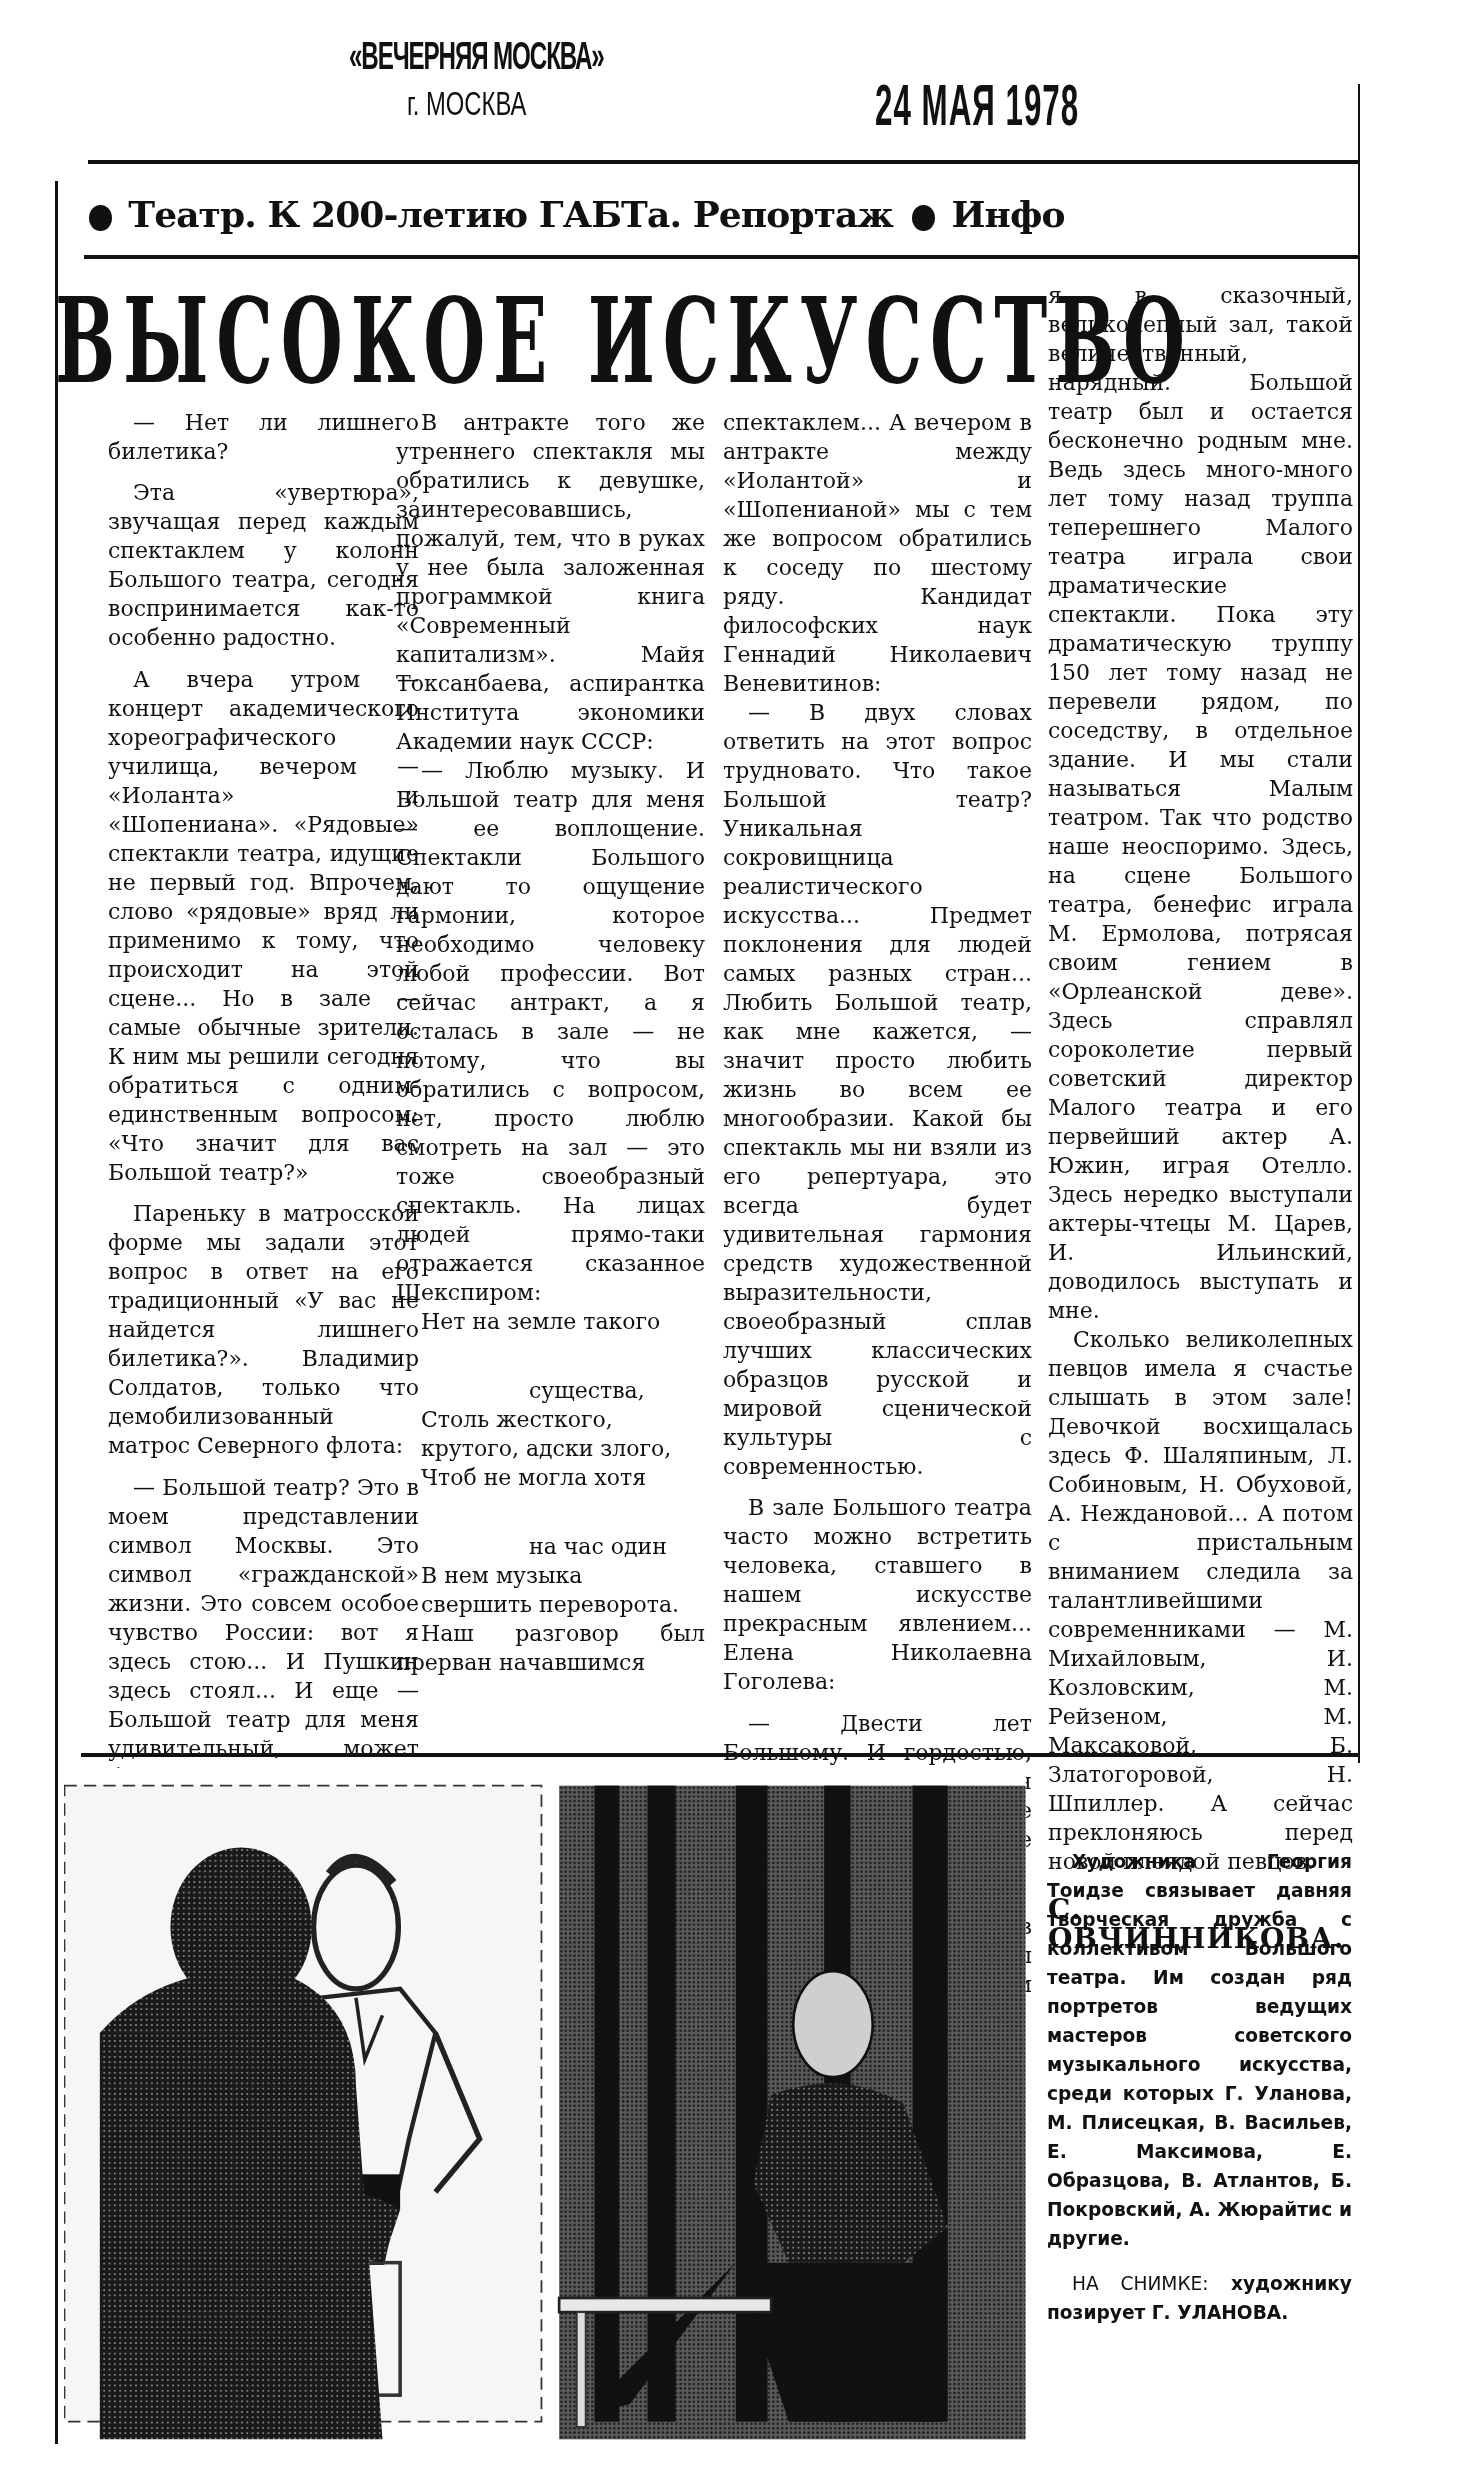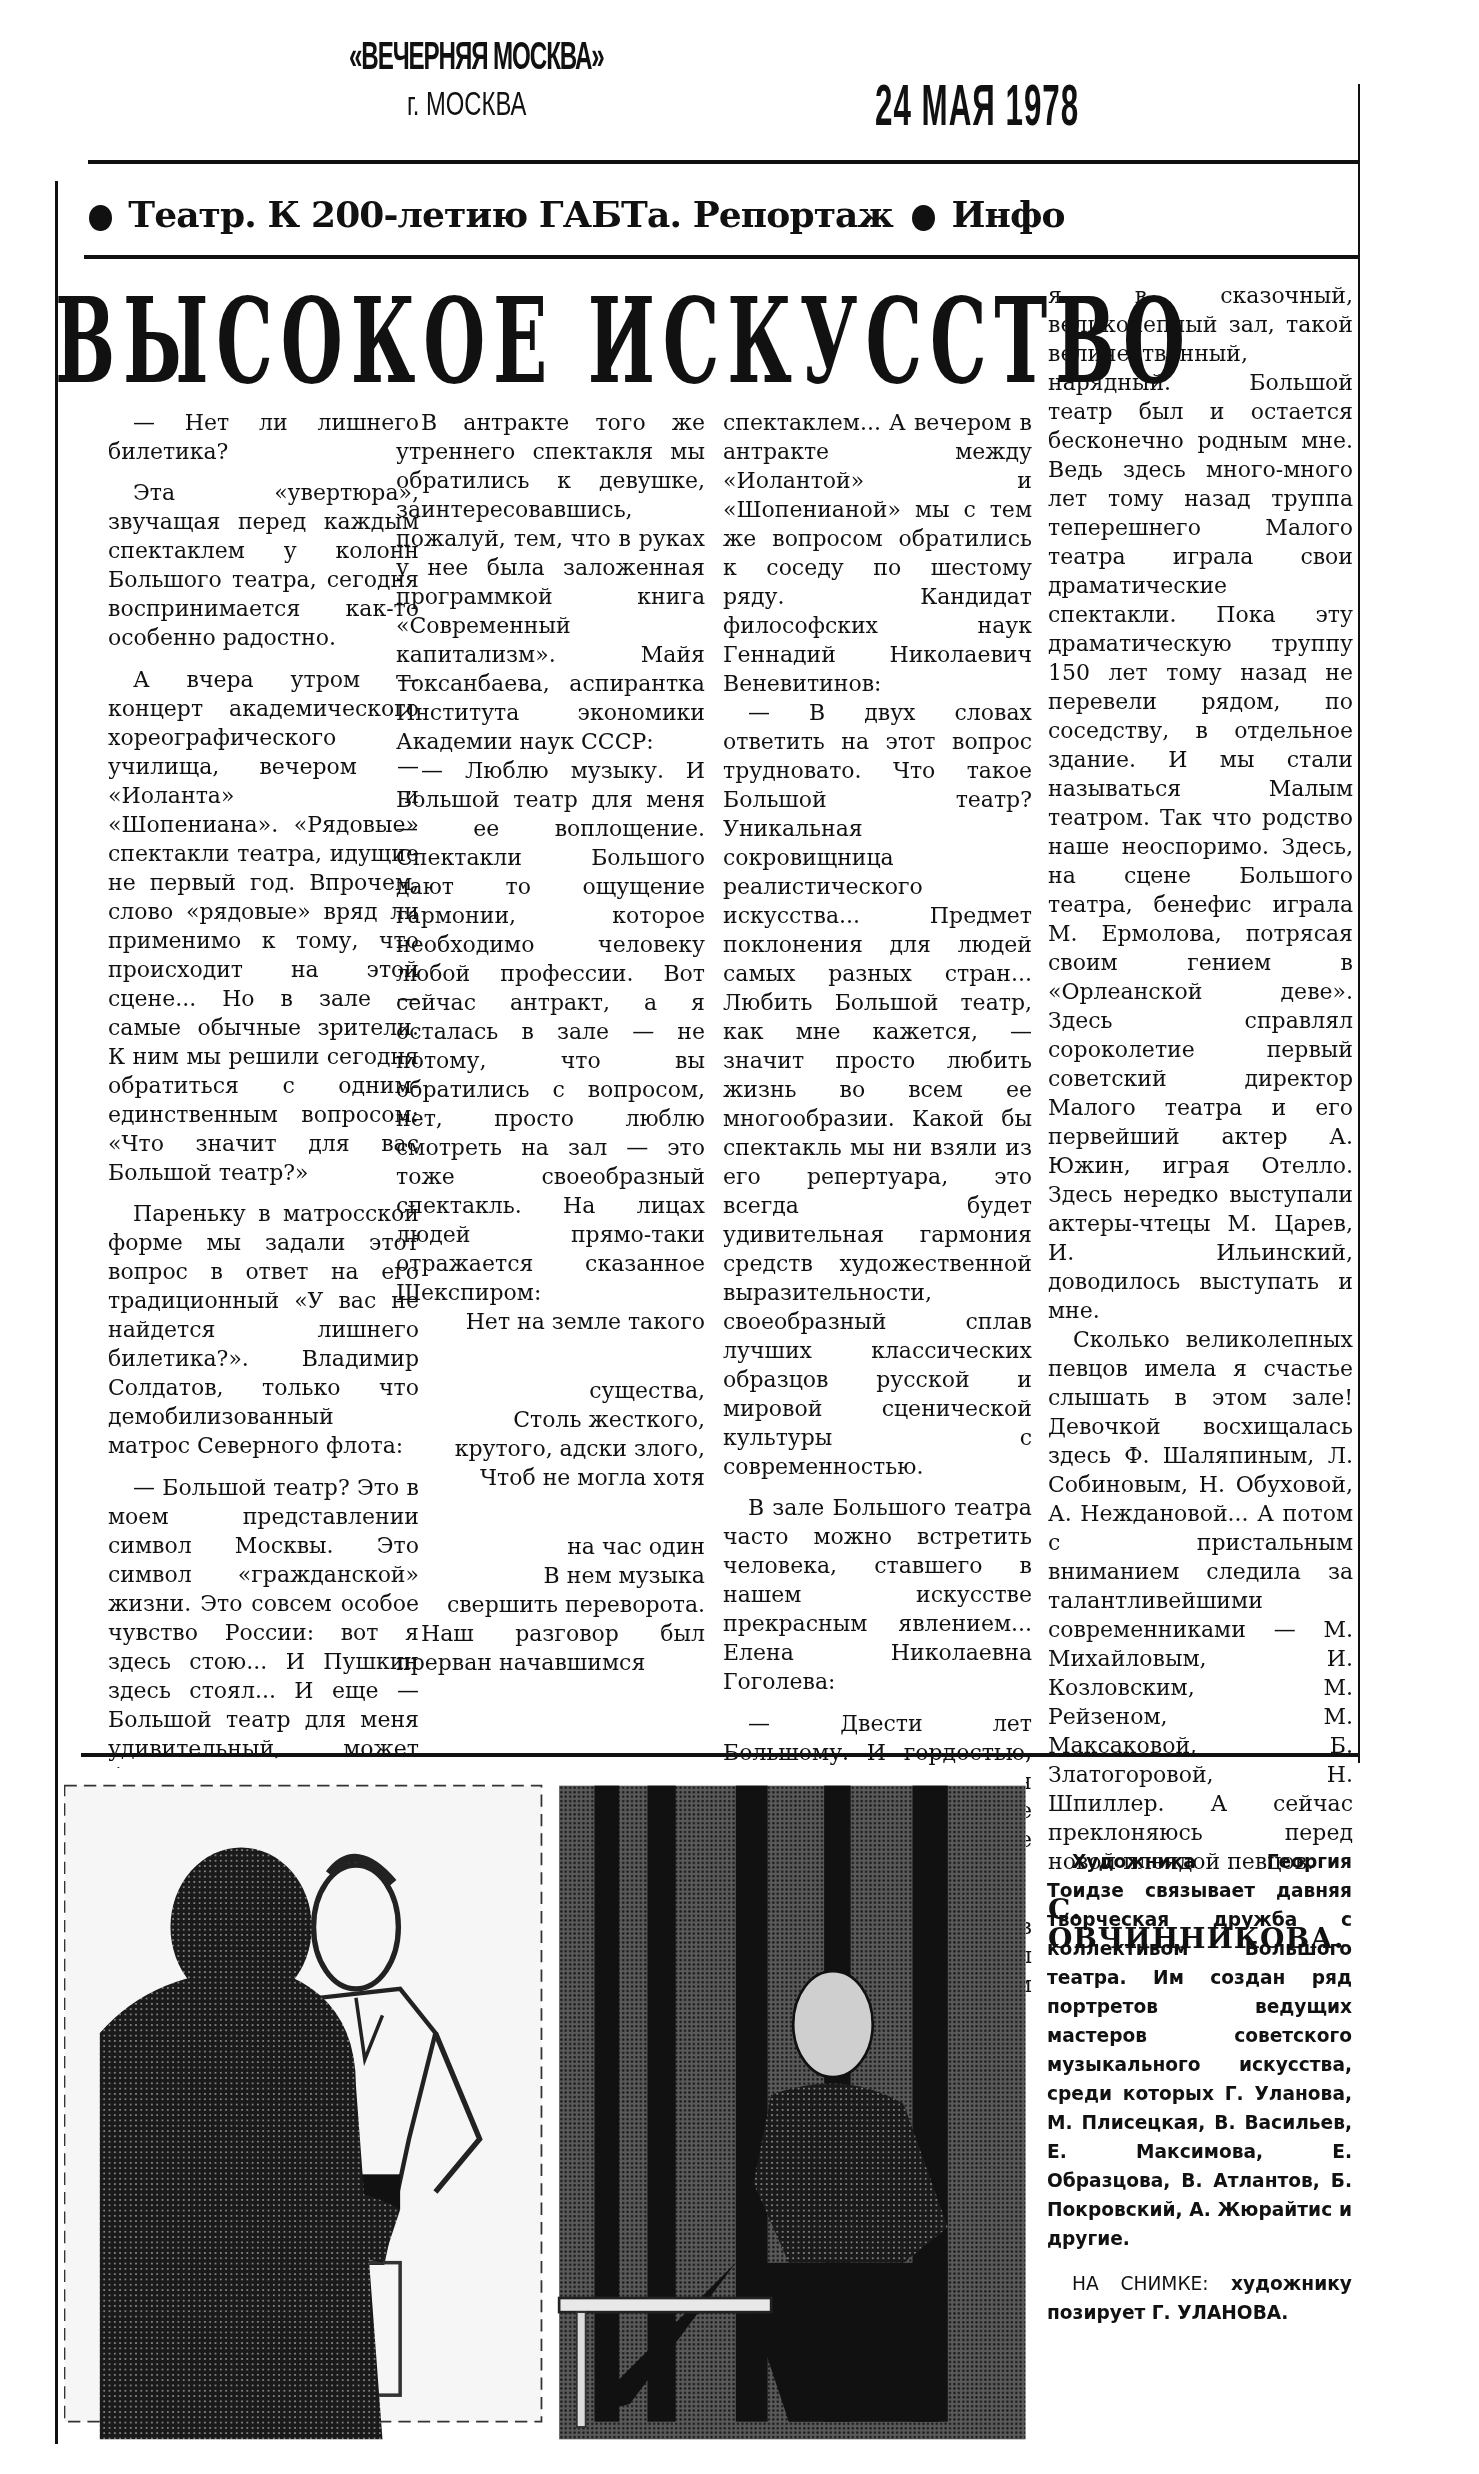--- a/index.html
+++ b/index.html
@@ -15,21 +15,21 @@
   .rule { background:#111; height:4.4px; }
   .vrule { background:#111; width:2.7px; }
   .rubric { left:84px; top:183px; width:1277px; height:62px; overflow:hidden; white-space:nowrap;
     font-family:"DejaVu Serif",serif; font-weight:bold; font-size:36px; letter-spacing:-0.9px; line-height:62px; }
   .rubric .dot { display:inline-block; width:23px; height:26.5px; border-radius:50%; background:#111; vertical-align:middle; margin:0 16px 0 5.3px; }
   .headline { left:55px; top:281px; font-family:"DejaVu Serif",serif; font-weight:bold; font-size:113px;
     letter-spacing:12.4px; transform:scaleX(0.63) scaleY(1.05); transform-origin:left top; white-space:nowrap; line-height:113px; }
   .col { font-size:22px; line-height:29px; text-align:justify; }
   .col p { margin:0; text-indent:25px; }
   .col p.gap { margin-top:12.4px; }
-  .col .poem { text-indent:0; padding-left:25px; text-align:right; }
+  .col .poem { text-indent:0; padding-left:25px; text-align:left; }
   .col .poem.ind { padding-left:133px;margin-top:40px; }
   .col .sig { text-indent:0; font-weight:bold; font-size:28px; margin-top:19.4px; letter-spacing:0.9px; }
   .photo { left:64px; top:1768px; width:962px; height:689px; overflow:hidden; background:#fff; }
   .caption { left:1047px; top:1847px; width:305px; font-family:"DejaVu Sans",sans-serif; font-weight:bold;
     font-size:18.6px; line-height:29px; text-align:justify; }
   .caption p { margin:0; text-indent:25px; }
   .caption p.note { margin-top:16px; }
   .caption .caps { font-weight:normal; }
 </style>
 </head>

